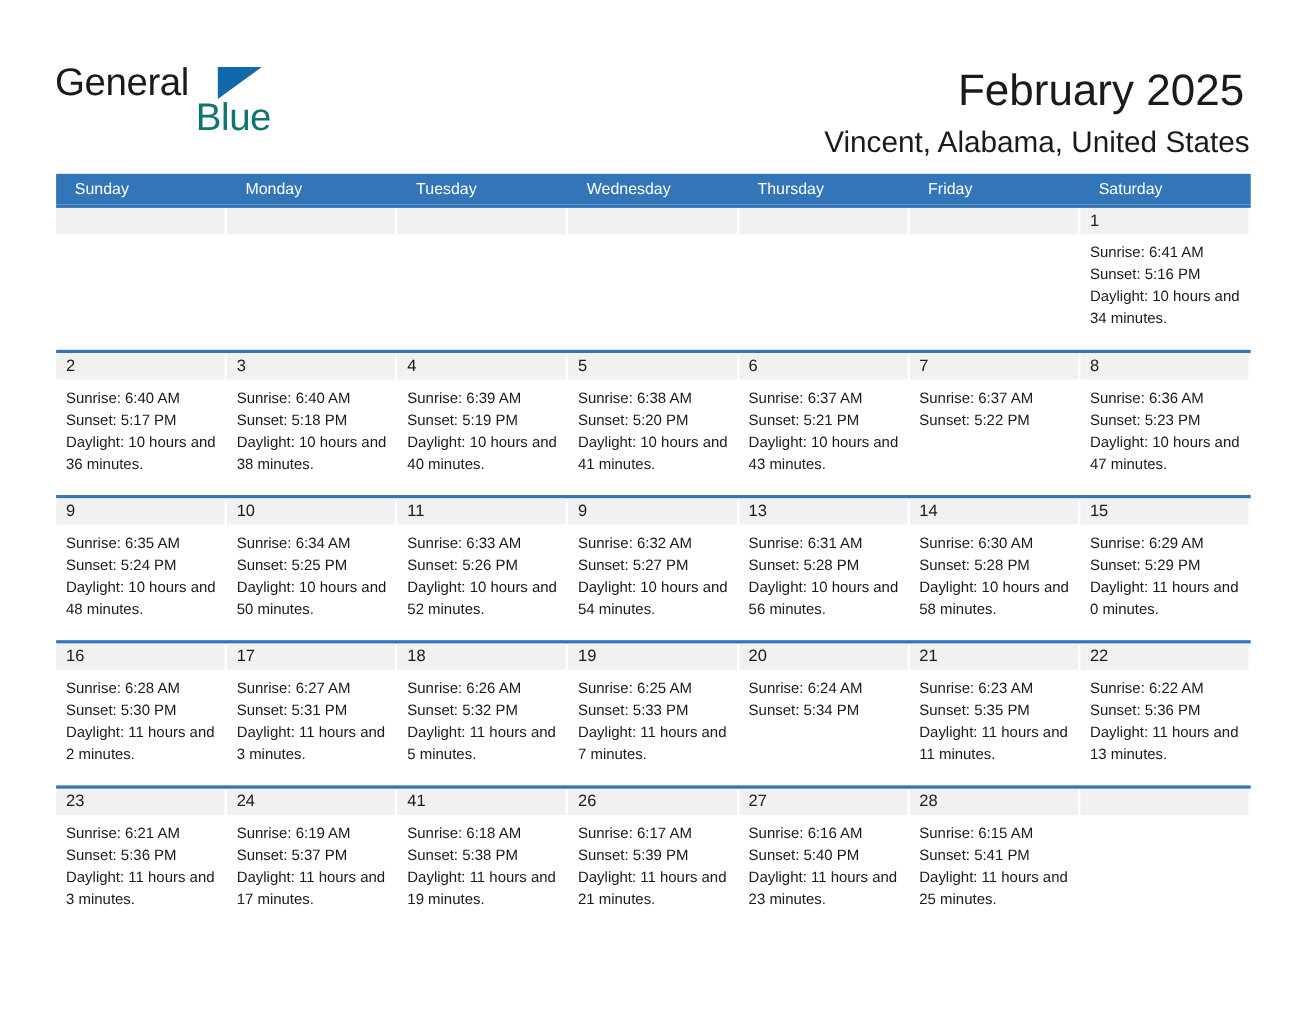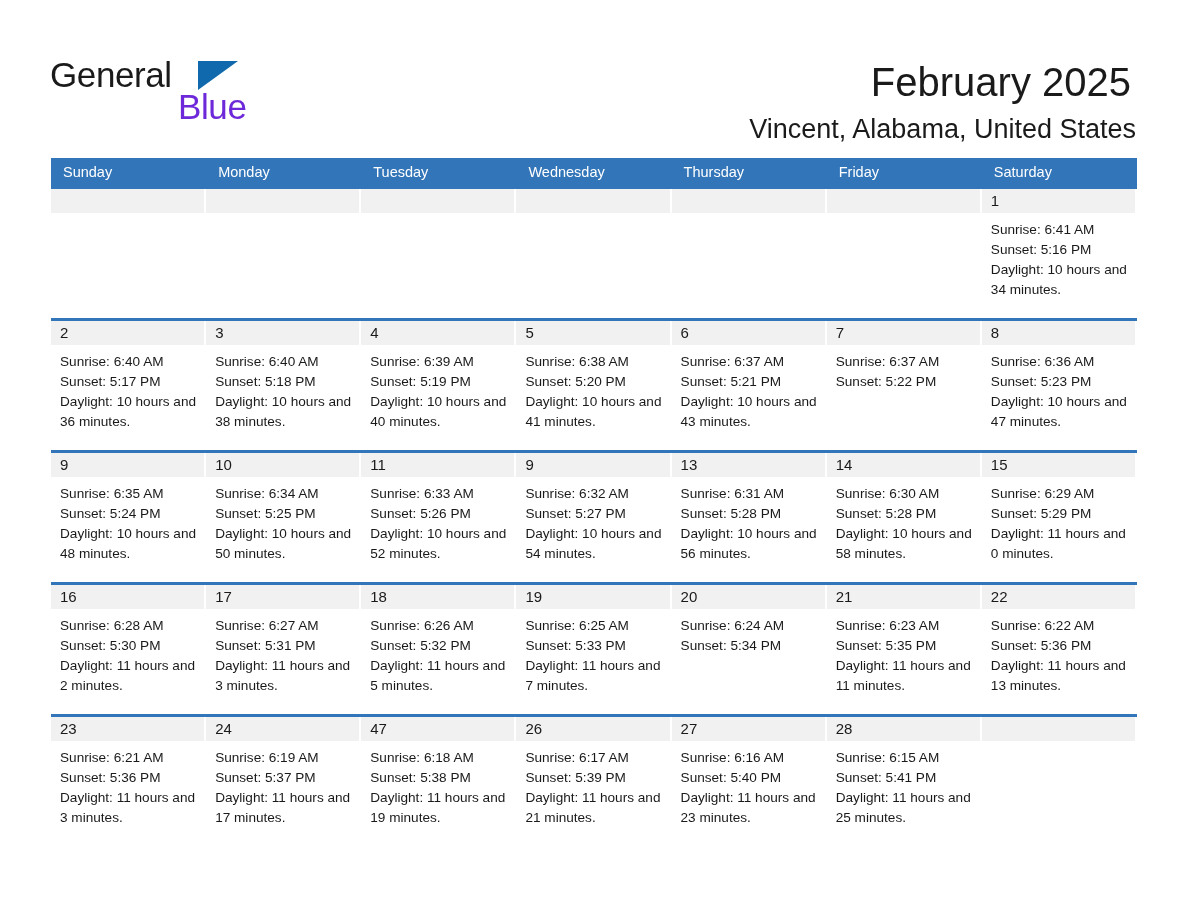--- a/index.html
+++ b/index.html
@@ -58,21 +58,21 @@
     width: 0;
     height: 0;
     border-left: 40px solid #1069ac;
     border-bottom: 29px solid transparent;
   }
   .brand-line2 {
     position: absolute;
     left: 128px;
     top: 32px;
     font-size: 35px;
-    color: #6d28d9;
+    color: #0f766e;
     letter-spacing: -0.4px;
     white-space: nowrap;
   }
 
   .title-block {
     position: absolute;
     right: 52px;
     top: 52px;
     text-align: right;
   }
@@ -104,21 +104,21 @@
   .weekday-row {
     display: flex;
     background: #3275b8;
     height: 28px;
   }
   .weekday-cell {
     flex: 1 1 0;
     color: #ffffff;
     font-size: 14.5px;
     line-height: 28px;
-    padding-left: 12px;
+    padding-left: 17px;
     box-sizing: border-box;
     white-space: nowrap;
     overflow: hidden;
   }
 
   .week-row {
     position: relative;
     border-top: 3px solid #3275b8;
     height: 132px;
     box-sizing: border-box;
@@ -444,21 +444,21 @@
       </div>
       <div class="day-cell">
         <div class="day-number-band"><span class="day-number">24</span></div>
         <div class="day-info">
           <div>Sunrise: 6:19 AM</div>
           <div>Sunset: 5:37 PM</div>
           <div class="daylight-line">Daylight: 11 hours and 17 minutes.</div>
         </div>
       </div>
       <div class="day-cell">
-        <div class="day-number-band"><span class="day-number">47</span></div>
+        <div class="day-number-band"><span class="day-number">41</span></div>
         <div class="day-info">
           <div>Sunrise: 6:18 AM</div>
           <div>Sunset: 5:38 PM</div>
           <div class="daylight-line">Daylight: 11 hours and 19 minutes.</div>
         </div>
       </div>
       <div class="day-cell">
         <div class="day-number-band"><span class="day-number">26</span></div>
         <div class="day-info">
           <div>Sunrise: 6:17 AM</div>

